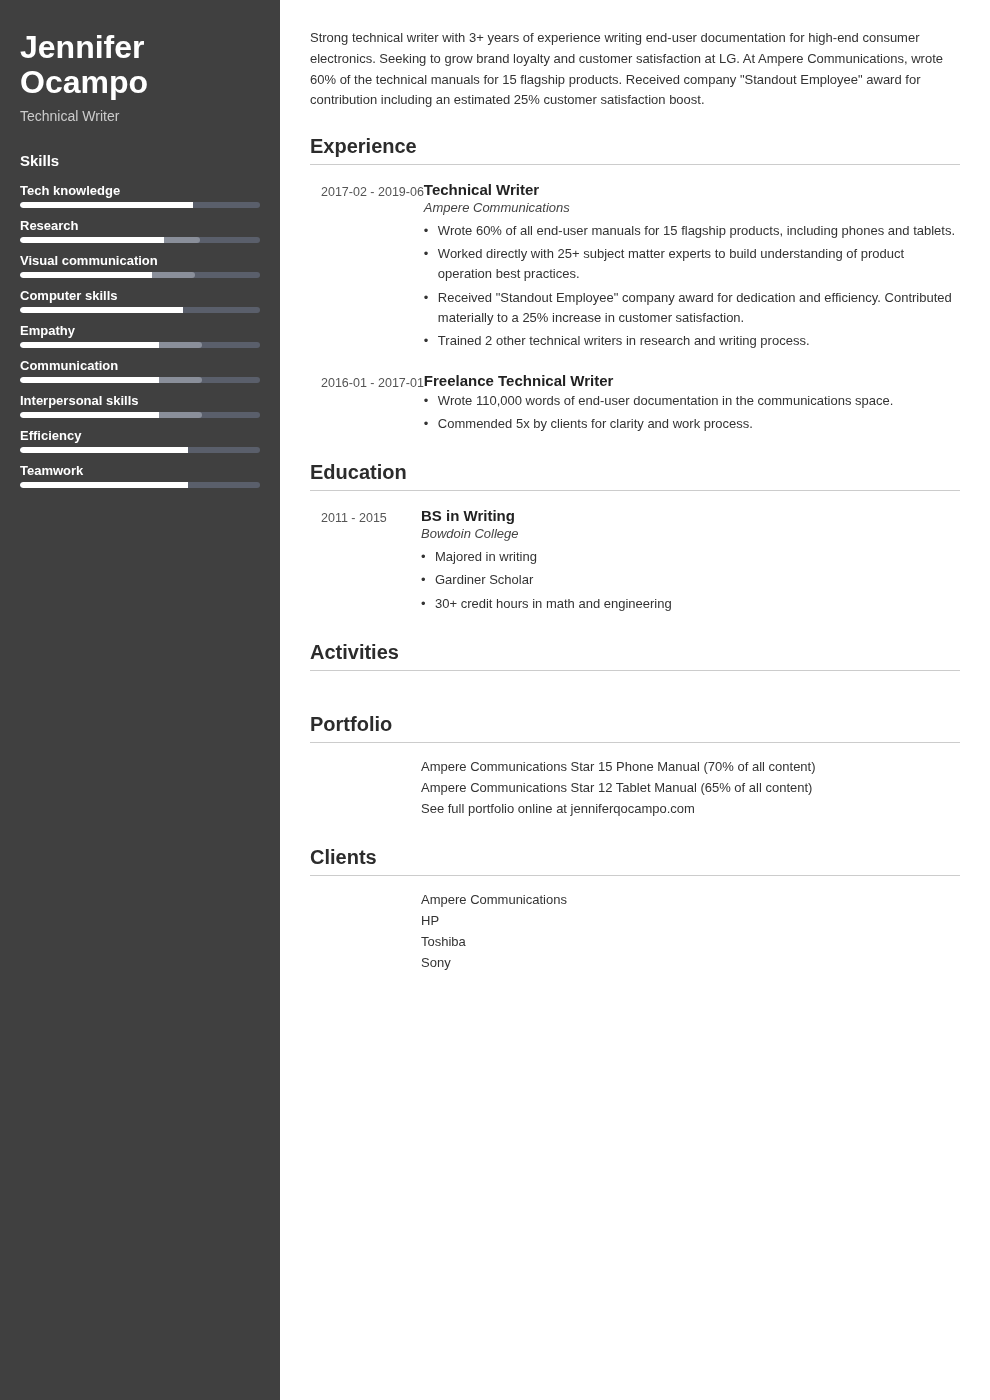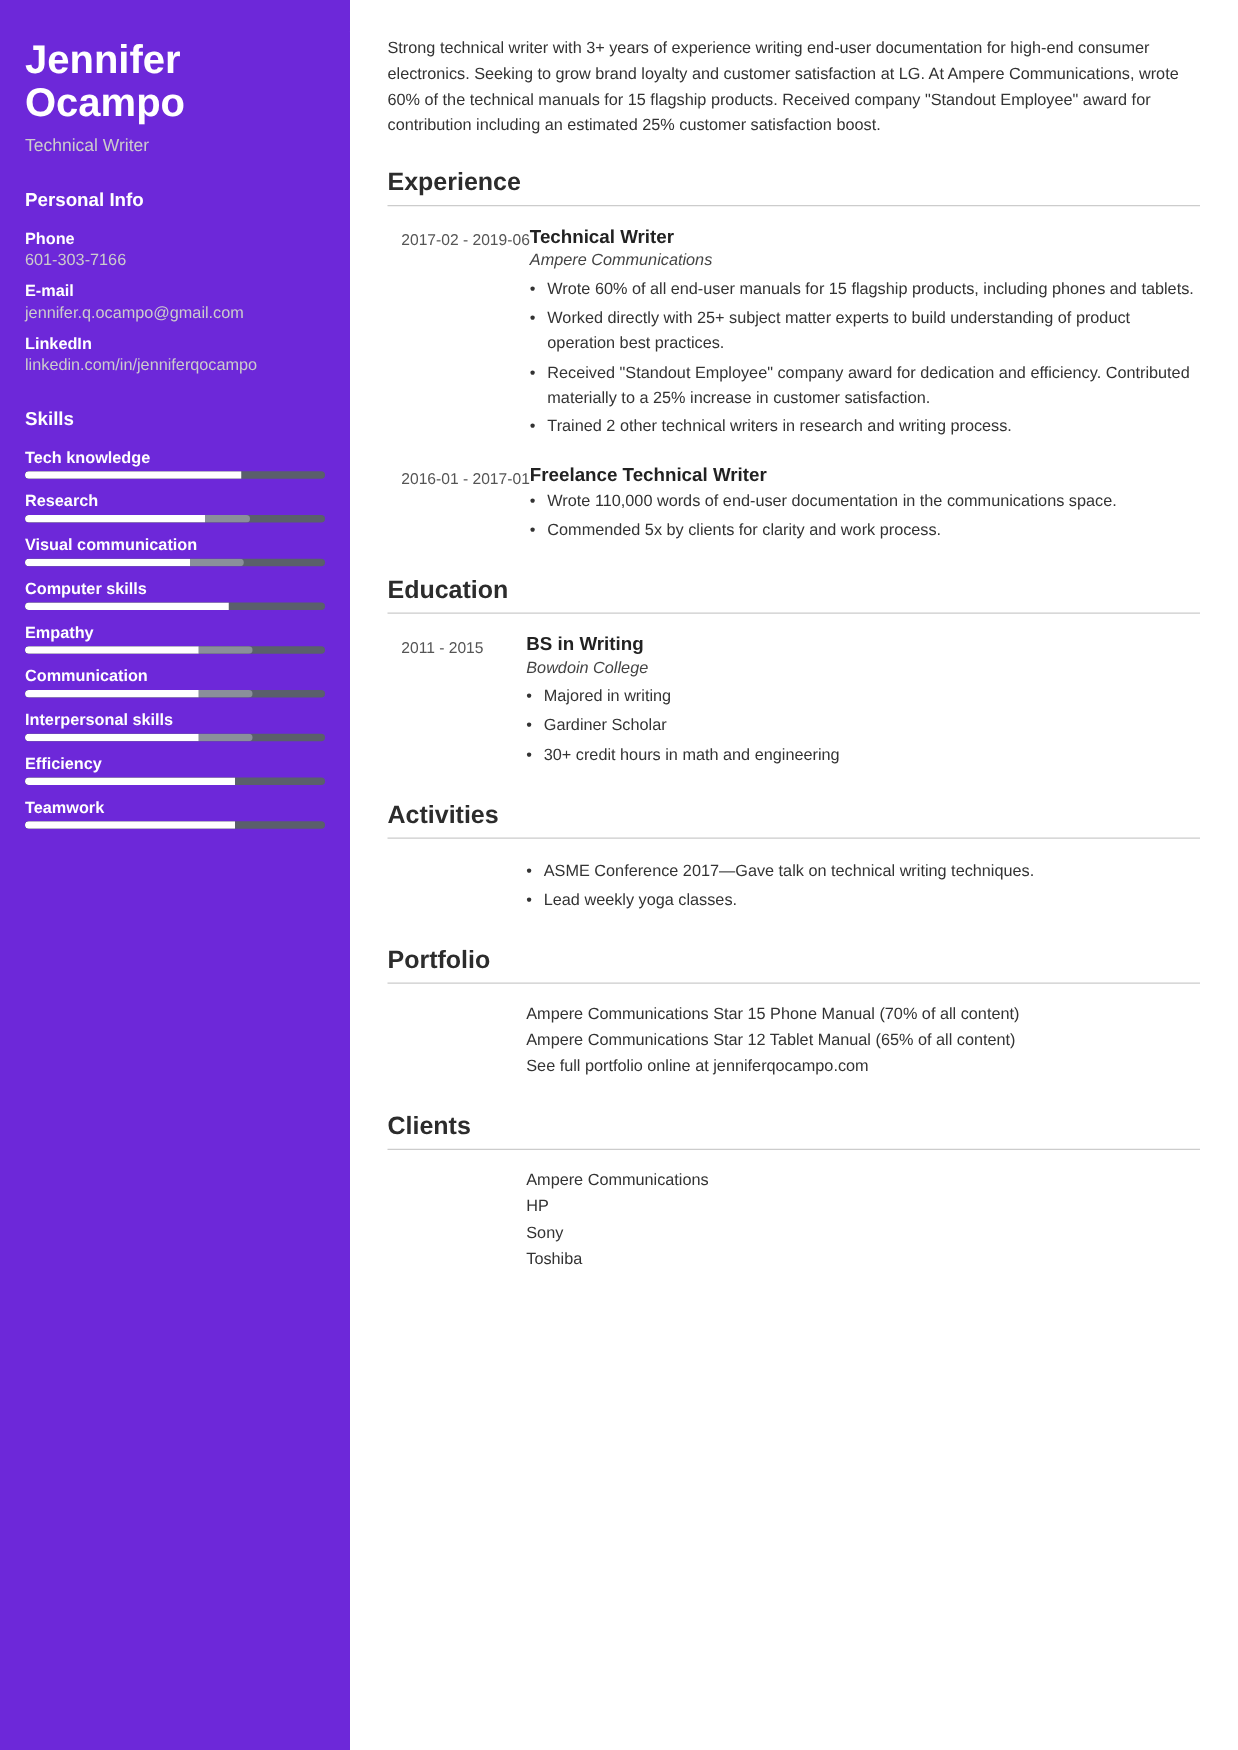--- a/index.html
+++ b/index.html
@@ -2,21 +2,21 @@
 <html><head>
   <meta charset="utf-8">
   <style>
     * { margin: 0; padding: 0; box-sizing: border-box; }
     body { font-family: Arial, sans-serif; font-size: 14px; display: flex; width: 990px; min-height: 1400px; background: #fff; }
 
     
     .sidebar {
       width: 280px;
       min-width: 280px;
-      background: #6d28d9;
+      background: #404040;
       color: #fff;
       padding: 30px 20px 30px 20px;
     }
     .sidebar-name {
       font-size: 32px;
       font-weight: 900;
       line-height: 1.1;
       margin-bottom: 8px;
     }
     .sidebar-title {
@@ -157,29 +157,20 @@
       margin-bottom: 6px;
     }
   </style>
 </head>
 <body>
 
 <div class="sidebar">
   <div class="sidebar-name">Jennifer Ocampo</div>
   <div class="sidebar-title">Technical Writer</div>
 
-  <div class="sidebar-section">
-    <div class="sidebar-section-title">Personal Info</div>
-    <div class="info-label">Phone</div>
-    <div class="info-value">601-303-7166</div>
-    <div class="info-label">E-mail</div>
-    <div class="info-value">jennifer.q.ocampo@gmail.com</div>
-    <div class="info-label">LinkedIn</div>
-    <div class="info-value">linkedin.com/in/jenniferqocampo</div>
-  </div>
 
   <div class="sidebar-section">
     <div class="sidebar-section-title">Skills</div>
     <div id="skills-container">
         <div class="skill-item">
           <div class="skill-name">Tech knowledge</div>
           <div class="skill-bar-row">
             <div class="skill-bar-fill" style="width: 72%;"></div>
           </div>
         </div>
@@ -291,26 +282,20 @@
         </div>
       </div>
   </div>
 
   <div class="section">
     <div class="section-title">Activities</div>
     <hr class="section-divider">
     <div id="activities-container">
         <div class="entry">
           <div class="entry-date"></div>
-          <div class="entry-content">
-            <ul class="entry-bullets">
-              <li>ASME Conference 2017—Gave talk on technical writing techniques.</li>
-              <li>Lead weekly yoga classes.</li>
-            </ul>
-          </div>
         </div>
       </div>
   </div>
 
   <div class="section">
     <div class="section-title">Portfolio</div>
     <hr class="section-divider">
     <div id="portfolio-container">
         <div class="entry">
           <div class="entry-date"></div>
@@ -325,19 +310,19 @@
 
   <div class="section">
     <div class="section-title">Clients</div>
     <hr class="section-divider">
     <div id="clients-container">
         <div class="entry">
           <div class="entry-date"></div>
           <div class="entry-content">
             <div class="clients-item">Ampere Communications</div>
             <div class="clients-item">HP</div>
+            <div class="clients-item">Toshiba</div>
             <div class="clients-item">Sony</div>
-            <div class="clients-item">Toshiba</div>
           </div>
         </div>
       </div>
   </div>
 </div>
 
 </body></html>

